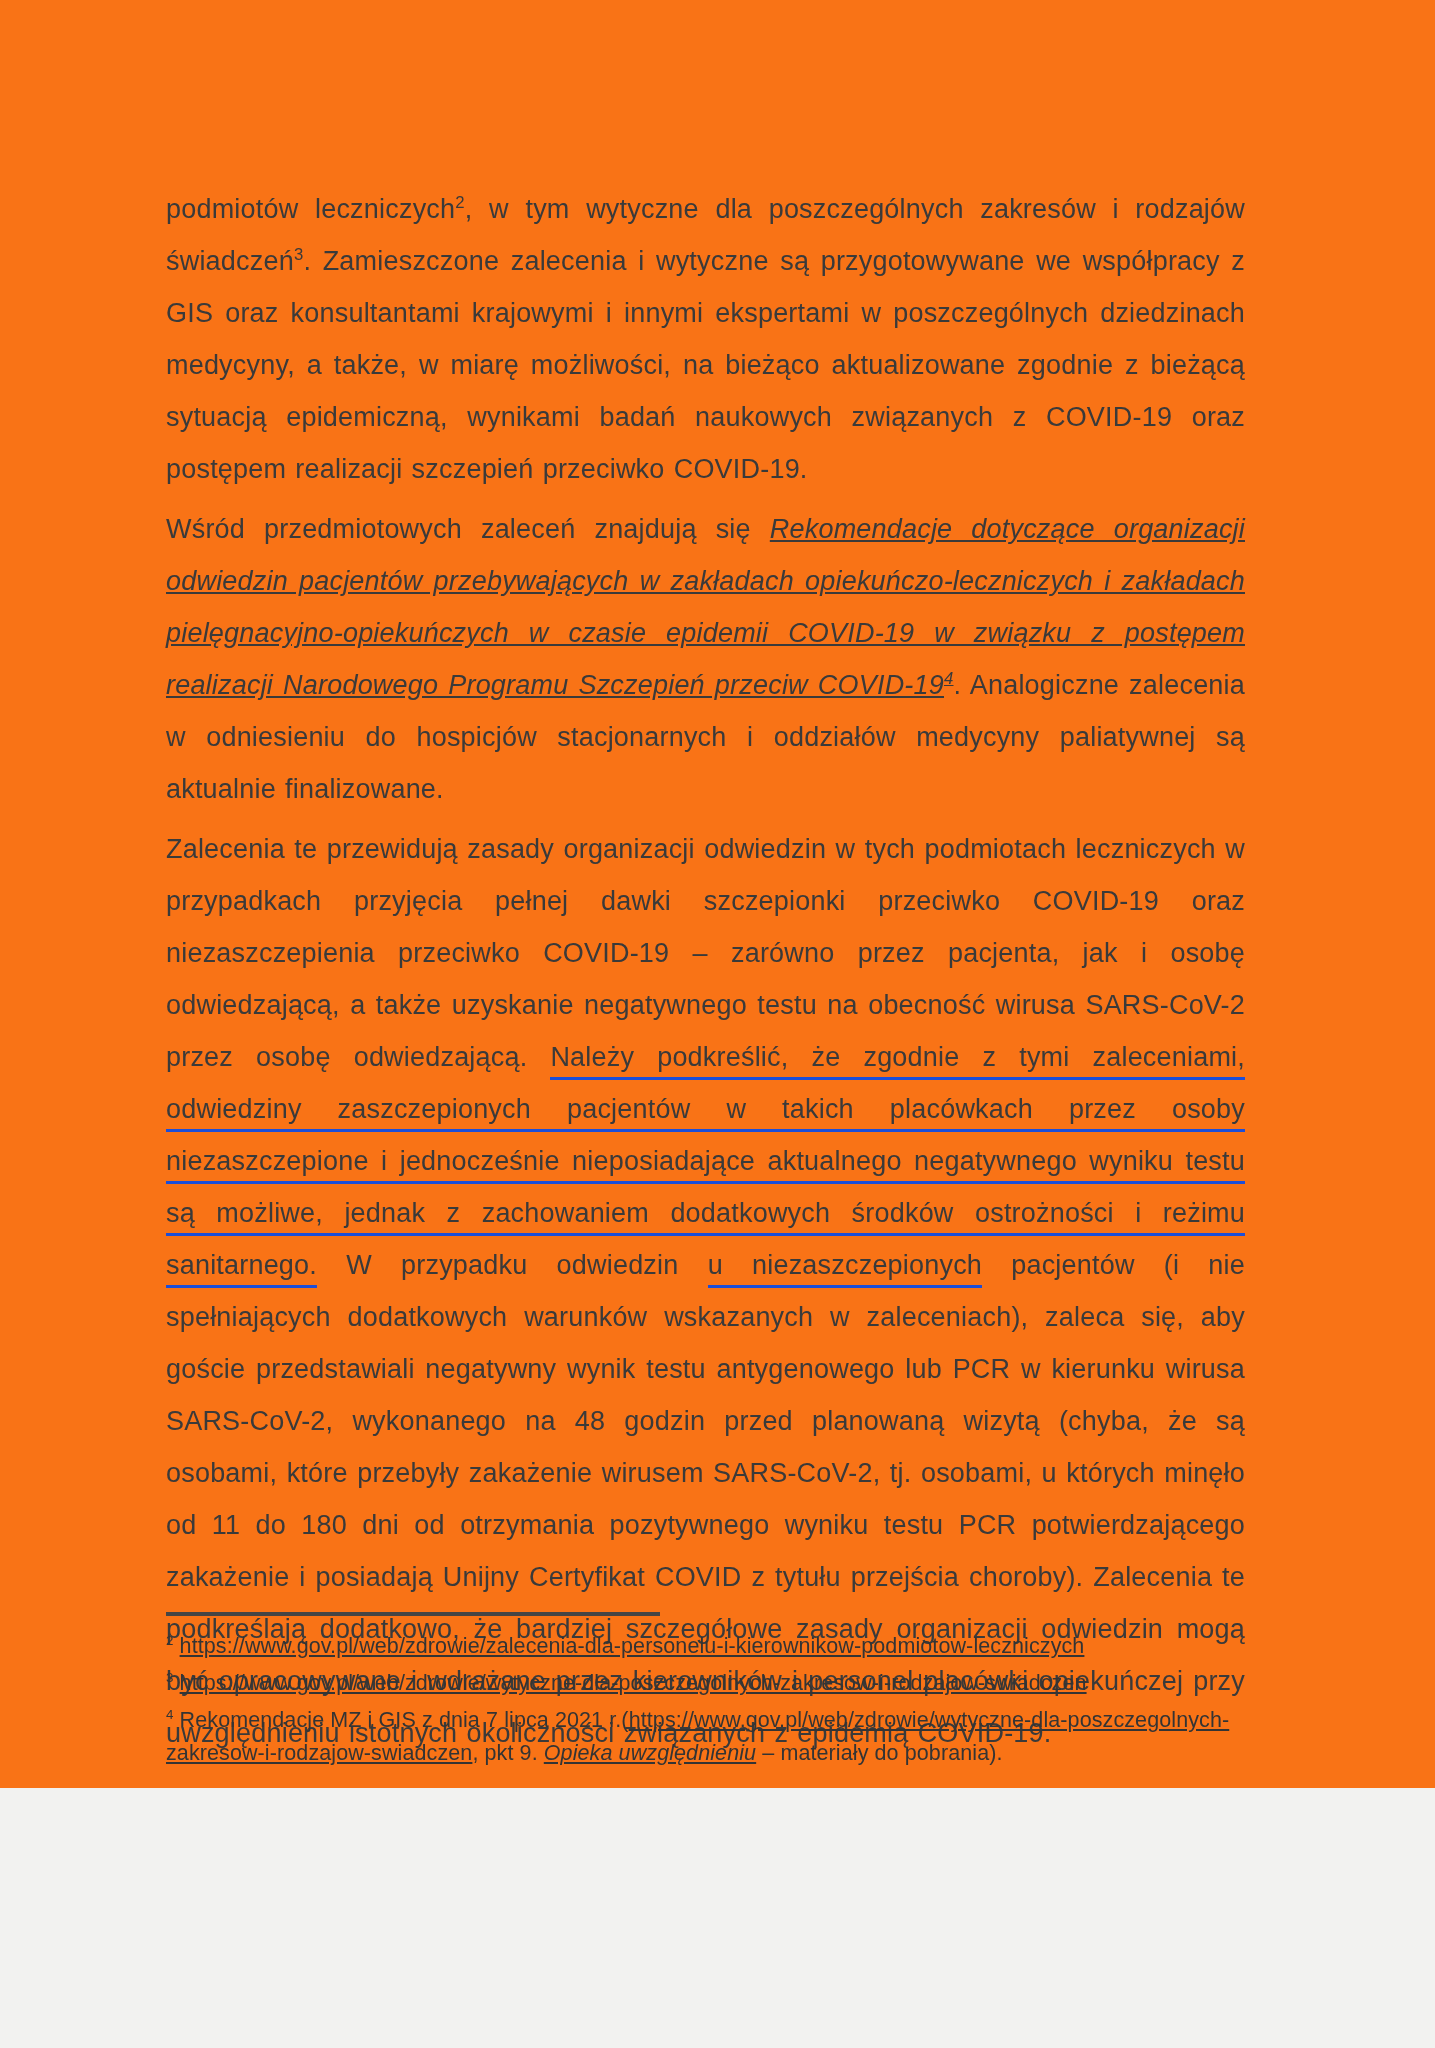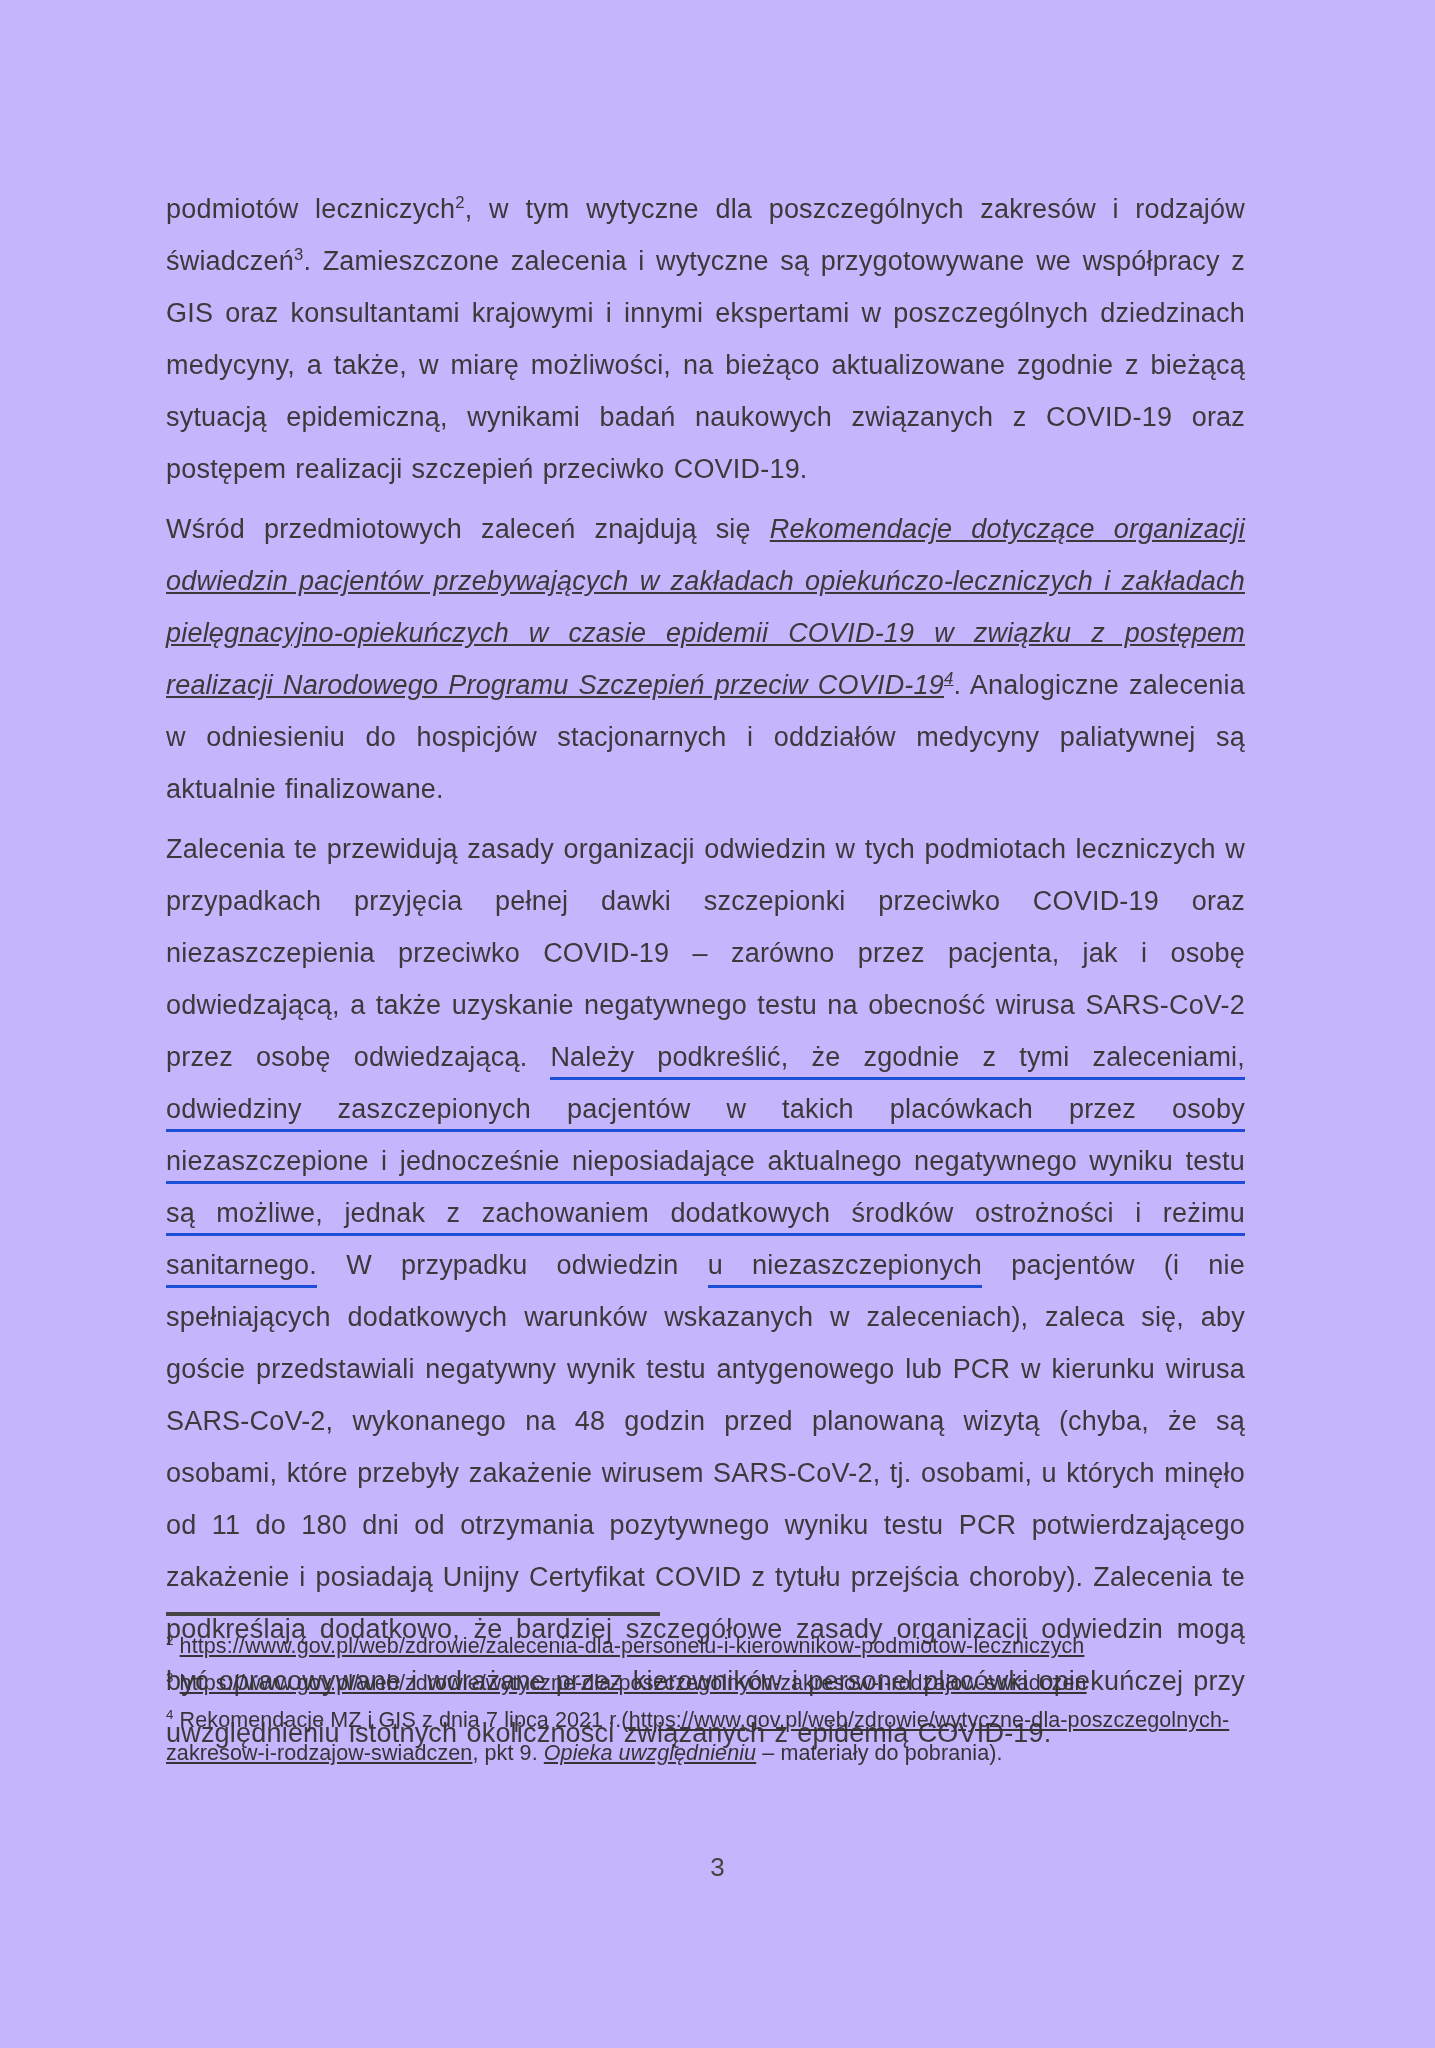--- a/index.html
+++ b/index.html
@@ -4,23 +4,23 @@
 <style>
   html, body { margin: 0; padding: 0; }
   body {
     width: 1435px;
     background: #f2f2f0;
     font-family: "Liberation Sans", "DejaVu Sans", sans-serif;
   }
   .sheet {
     position: relative;
     width: 1435px;
-    height: 2048px;
+    height: 1788px;
     box-sizing: border-box;
-    background: #c4b5fd;
+    background: #f97316;
     color: #3a3a3a;
     padding: 183px 190px 0 166px;
     overflow: hidden;
   }
   .body-text .para {
     margin: 0 0 8px 0;
     font-size: 27px;
     line-height: 52px;
     text-align: justify;
     text-justify: inter-word;

